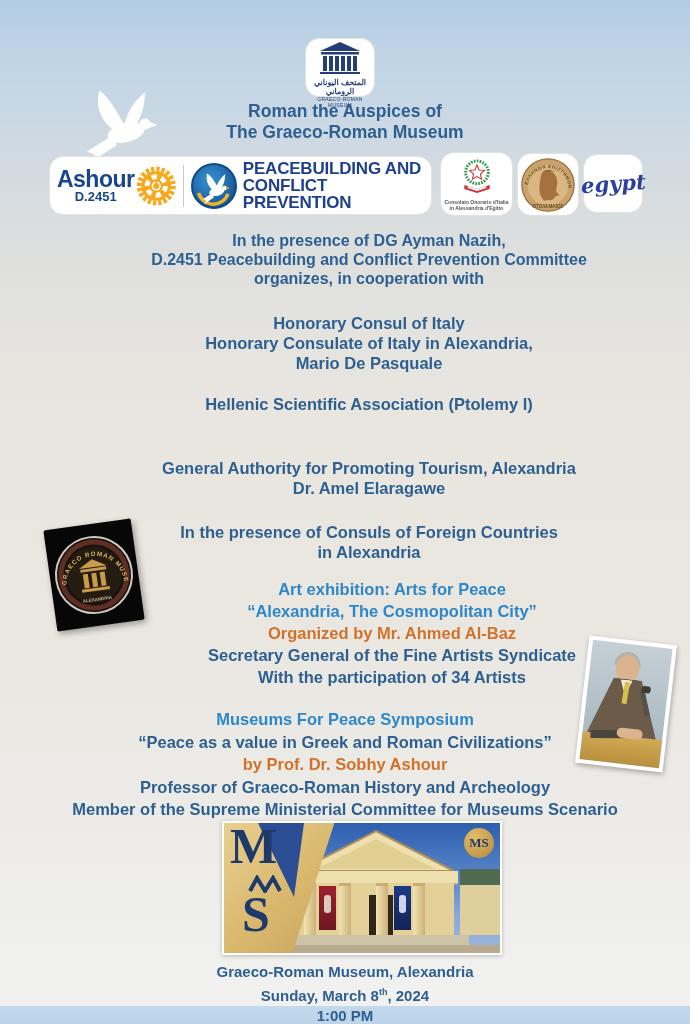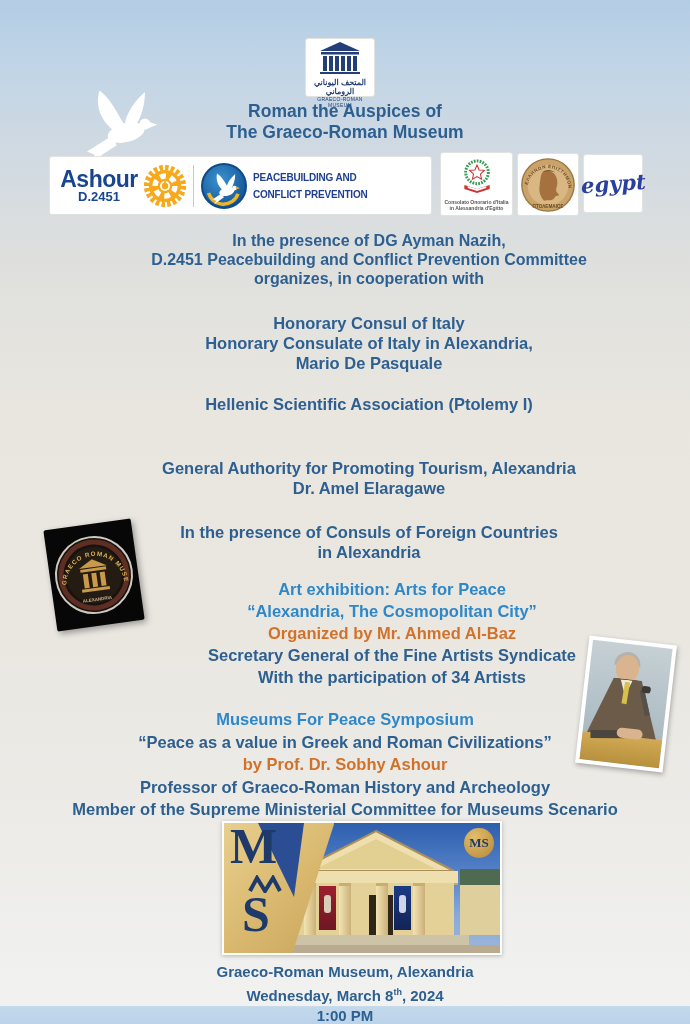--- a/index.html
+++ b/index.html
@@ -11,32 +11,32 @@
       #e9e6e0 40%, #eae7e1 62%, #ecebe7 80%, #f0f0ef 94%,
       #f1f1f0 98.2%, #c2d8eb 98.3%, #bcd3ea 100%);
   }
   .abs{position:absolute;}
   .txt{position:absolute;left:0;width:100%;text-align:center;font-weight:bold;margin:0;}
   .navy{color:#2d5f90;}
   .lblue{color:#2e87c8;}
   .orange{color:#d2722a;}
   .ital{}
   .sec{font-size:16.5px;line-height:20px;margin-left:24px;}
-  .whitebox{background:#ffffff;border:1px solid #e2e2de;border-radius:3px;box-sizing:border-box;}
+  .whitebox{background:#ffffff;border:1px solid #e2e2de;border-radius:14px;box-sizing:border-box;}
   
   .hdr-logo{left:305px;top:38px;width:70px;height:59px;padding-top:3px;text-align:center;}
   .hdr-logo .arabic{font-size:8px;line-height:9px;color:#243f77;font-weight:bold;}
   .hdr-logo .cap{font-size:5px;line-height:6px;color:#243f77;letter-spacing:.3px;}
   
   .logo-bar{left:49px;top:156px;width:383px;height:59px;display:flex;align-items:center;padding:0 6px;}
   .rotary-wrap{width:86px;text-align:center;}
   .rotary-name{font-size:23px;font-weight:bold;color:#17458f;line-height:22px;letter-spacing:-.5px;}
   .rotary-district{font-size:13px;font-weight:bold;color:#17458f;line-height:14px;}
   .vdiv{width:1px;height:42px;background:#c9c9c9;margin:0 7px 0 5px;}
-  .pb-text{margin-left:6px;font-size:10px;font-weight:bold;color:#1f3f8f;line-height:17px;letter-spacing:-.2px;}
+  .pb-text{margin-left:6px;font-size:17px;font-weight:bold;color:#1f3f8f;line-height:17px;letter-spacing:-.2px;}
   .peace-circle{width:46px;height:46px;border-radius:50%;
     background:radial-gradient(circle at 40% 35%, #3a92cf, #15589a 75%);
     border:2px solid #0f4a86;box-sizing:border-box;position:relative;flex:0 0 auto;}
   .italy-box{left:440px;top:152px;width:73px;height:64px;text-align:center;padding-top:2px;}
   .italy-box .cap{font-size:5px;line-height:6px;color:#555;font-weight:bold;}
   .hellenic-box{left:517px;top:153px;width:62px;height:63px;display:flex;align-items:center;justify-content:center;}
   .egypt-box{left:583px;top:154px;width:60px;height:59px;display:flex;align-items:center;justify-content:center;}
   .egypt-word{font-family:"DejaVu Serif",serif;font-style:italic;font-weight:bold;
     color:#2b3f9e;font-size:21px;transform:rotate(-4deg);}
   
@@ -272,17 +272,17 @@
       <div class="mp-letter" style="left:6px;top:-6px;font-size:50px;">M</div>
       <svg class="abs" style="left:24px;top:52px;" width="34" height="18" viewBox="0 0 34 18">
         <polyline points="2,16 9,3 17,16 25,3 32,16" fill="none" stroke="#1d3a6b" stroke-width="4"></polyline>
       </svg>
       <div class="mp-letter" style="left:18px;top:62px;font-size:50px;">S</div>
     </div>
   </div>
 
   <div class="txt navy" style="top:962px;">
     <div class="footer-line">Graeco-Roman Museum, Alexandria</div>
-    <div class="footer-line"><span>Wednesday, March 8</span><sup>th</sup><span>, 2024</span></div>
+    <div class="footer-line"><span>Sunday, March 8</span><sup>th</sup><span>, 2024</span></div>
     <div class="footer-line">1:00 PM</div>
   </div>
 
 </div>
 
 </body></html>

